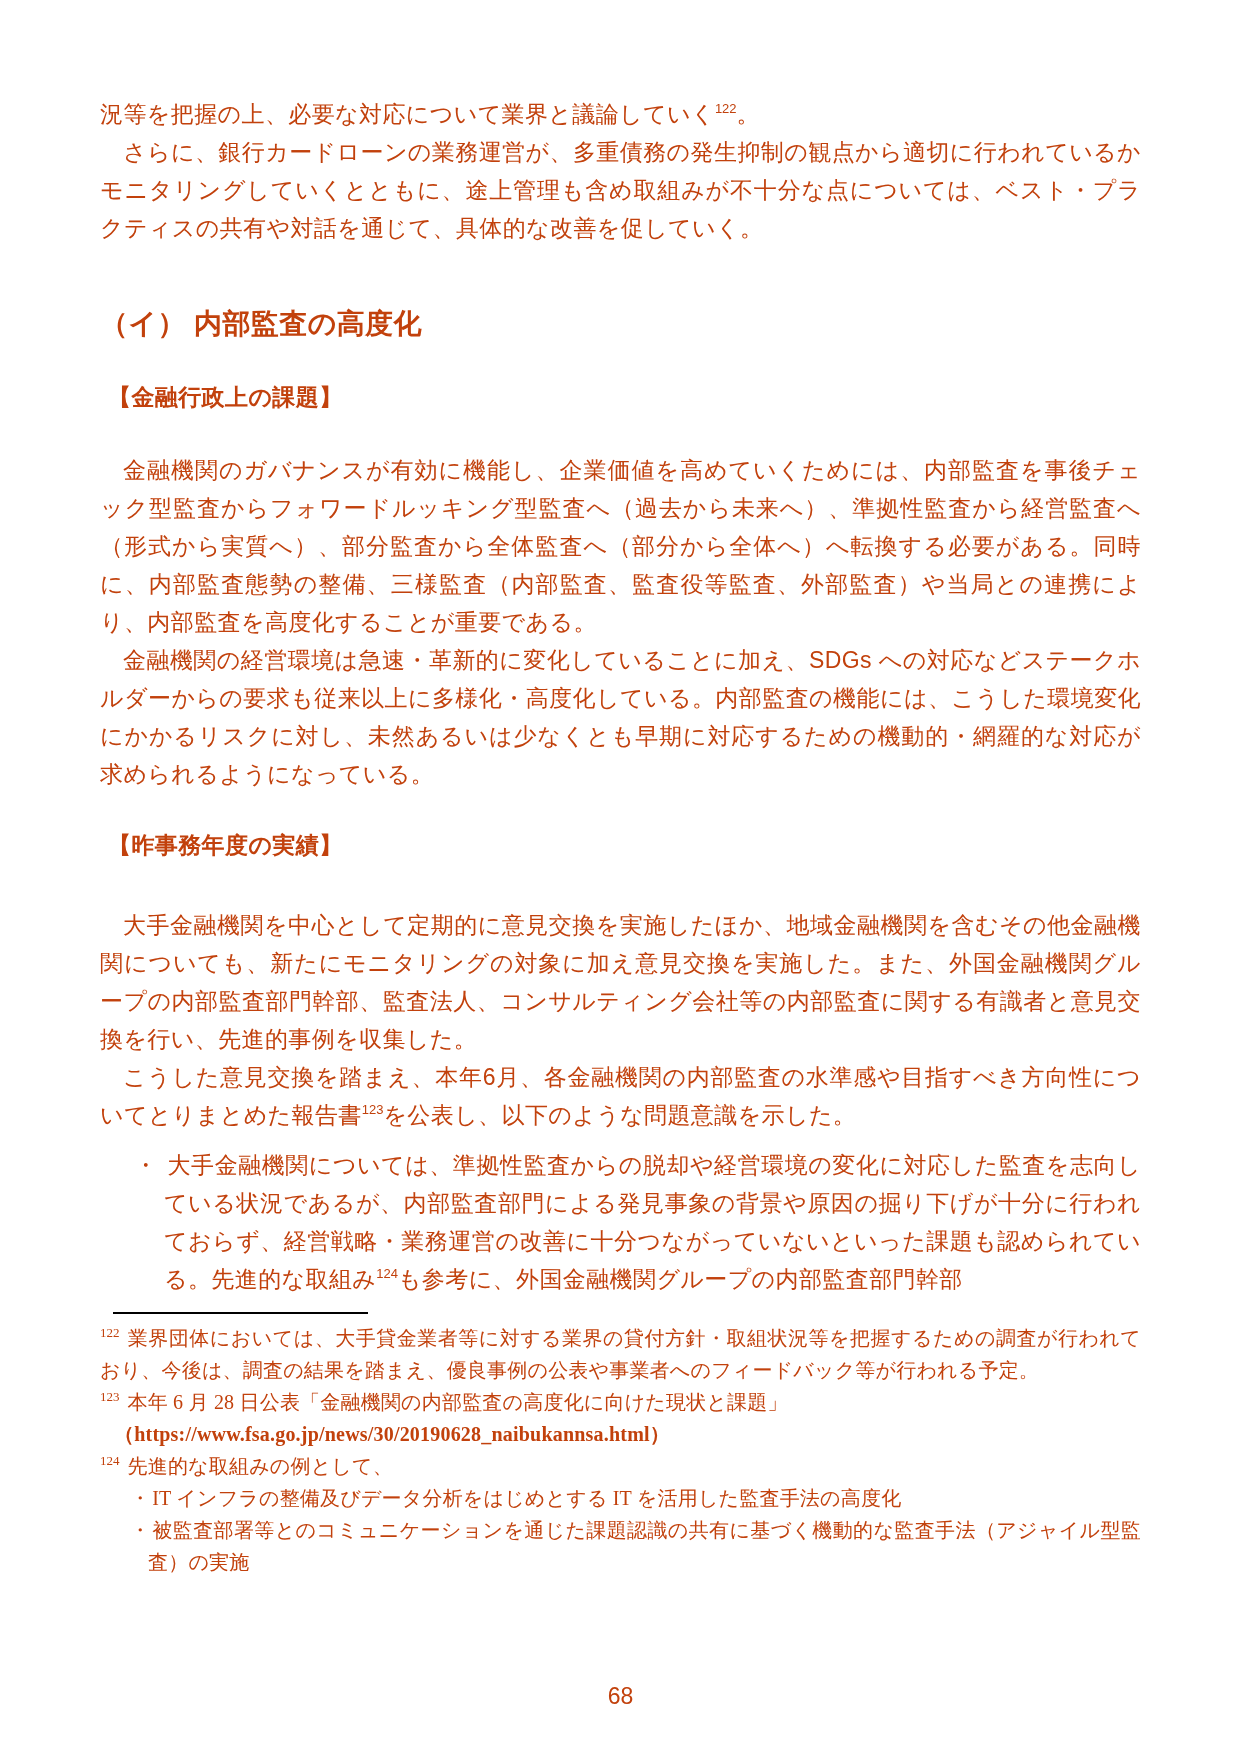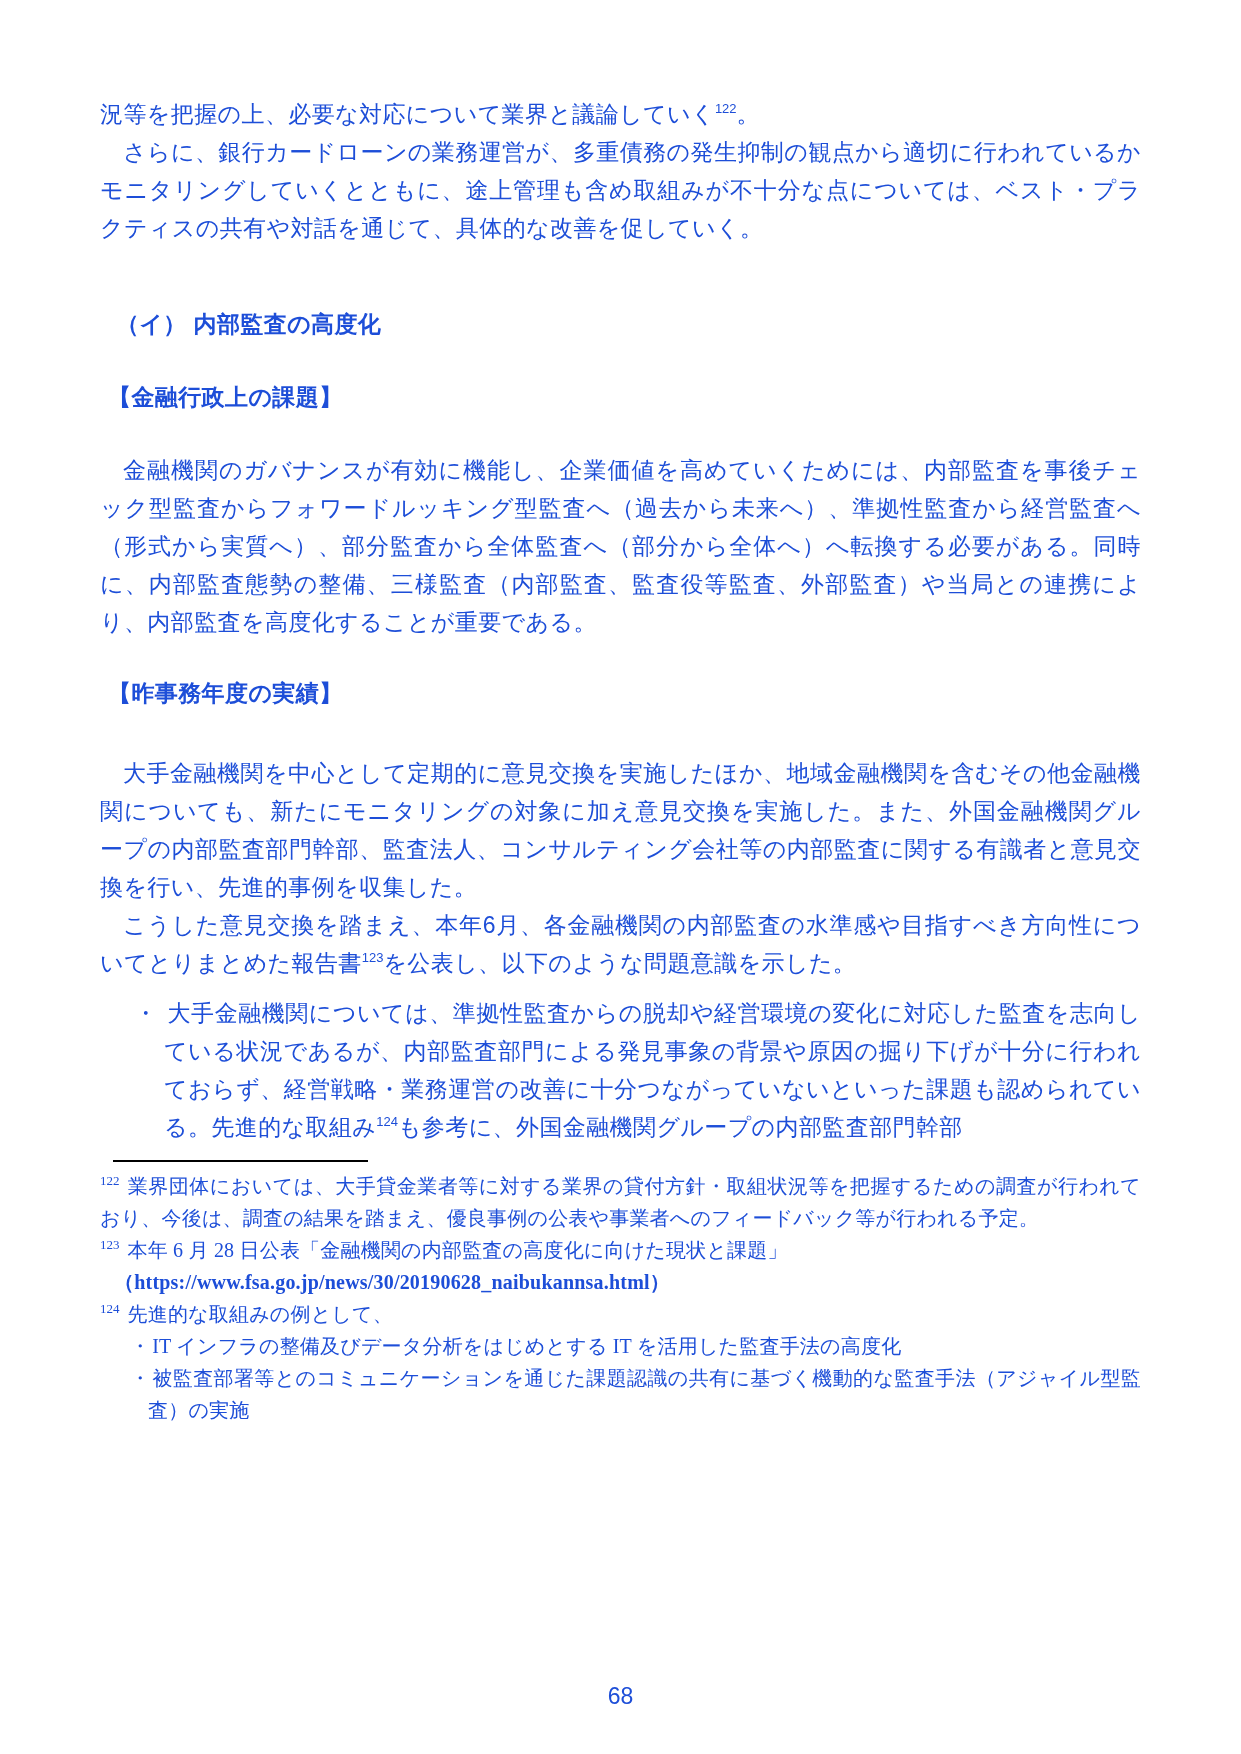--- a/index.html
+++ b/index.html
@@ -1,41 +1,41 @@
 <!DOCTYPE html>
 <html lang="ja"><head>
 <meta charset="utf-8">
 <style>
   html, body { margin: 0; padding: 0; background: #ffffff; }
   .page {
     position: relative;
     width: 1241px;
     height: 1754px;
     background: #ffffff;
-    color: #1d4ed8;
+    color: #c2410c;
     font-family: "Liberation Sans", sans-serif;
     overflow: hidden;
   }
   .content {
     position: absolute;
     left: 100px;
     right: 100px;
     top: 95px;
   }
   .body-text {
     margin: 0;
     font-size: 23px;
     line-height: 38px;
     text-align: justify;
     letter-spacing: 0.4px;
   }
   .indent { text-indent: 1em; }
   .heading-main {
-    margin: 58px 0 0 16px;
-    font-size: 23px;
+    margin: 58px 0 0 0;
+    font-size: 28px;
     line-height: 38px;
     font-weight: 700;
     letter-spacing: 0.4px;
   }
   .heading-sub {
     margin: 35px 0 0 0;
     padding-left: 8px;
     font-size: 23px;
     line-height: 38px;
     font-weight: 700;
@@ -102,20 +102,21 @@
     <p class="body-text"><span>況等を把握の上、必要な対応について業界と議論していく</span><sup class="ref">122</sup><span>。</span></p>
 
     <p class="body-text indent">さらに、銀行カードローンの業務運営が、多重債務の発生抑制の観点から適切に行われているかモニタリングしていくとともに、途上管理も含め取組みが不十分な点については、ベスト・プラクティスの共有や対話を通じて、具体的な改善を促していく。</p>
 
     <h2 class="heading-main">（イ） 内部監査の高度化</h2>
 
     <h3 class="heading-sub">【金融行政上の課題】</h3>
 
     <p class="body-text indent para-after-heading">金融機関のガバナンスが有効に機能し、企業価値を高めていくためには、内部監査を事後チェック型監査からフォワードルッキング型監査へ（過去から未来へ）、準拠性監査から経営監査へ（形式から実質へ）、部分監査から全体監査へ（部分から全体へ）へ転換する必要がある。同時に、内部監査態勢の整備、三様監査（内部監査、監査役等監査、外部監査）や当局との連携により、内部監査を高度化することが重要である。</p>
 
+    <p class="body-text indent">金融機関の経営環境は急速・革新的に変化していることに加え、SDGs への対応などステークホルダーからの要求も従来以上に多様化・高度化している。内部監査の機能には、こうした環境変化にかかるリスクに対し、未然あるいは少なくとも早期に対応するための機動的・網羅的な対応が求められるようになっている。</p>
 
     <h3 class="heading-sub results">【昨事務年度の実績】</h3>
 
     <p class="body-text indent para-after-results">大手金融機関を中心として定期的に意見交換を実施したほか、地域金融機関を含むその他金融機関についても、新たにモニタリングの対象に加え意見交換を実施した。また、外国金融機関グループの内部監査部門幹部、監査法人、コンサルティング会社等の内部監査に関する有識者と意見交換を行い、先進的事例を収集した。</p>
 
     <p class="body-text indent"><span>こうした意見交換を踏まえ、本年6月、各金融機関の内部監査の水準感や目指すべき方向性についてとりまとめた報告書</span><sup class="ref">123</sup><span>を公表し、以下のような問題意識を示した。</span></p>
 
     <div class="body-text bullet-item"><span class="bullet-mark">・</span><span>大手金融機関については、準拠性監査からの脱却や経営環境の変化に対応した監査を志向している状況であるが、内部監査部門による発見事象の背景や原因の掘り下げが十分に行われておらず、経営戦略・業務運営の改善に十分つながっていないといった課題も認められている。先進的な取組み</span><sup class="ref">124</sup><span>も参考に、外国金融機関グループの内部監査部門幹部</span></div>
 
     <div class="footnote-divider"></div>

